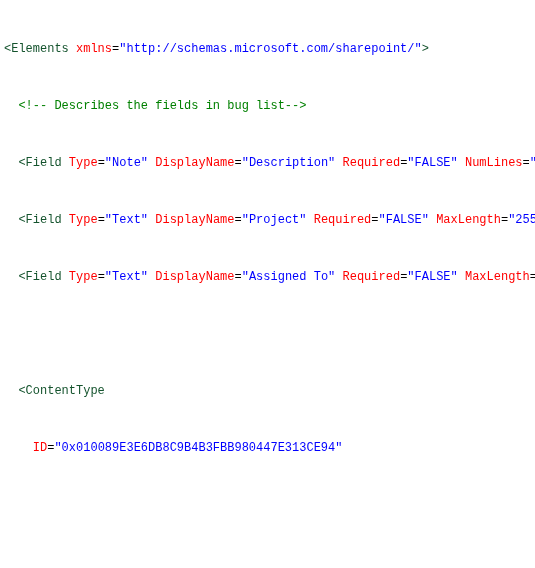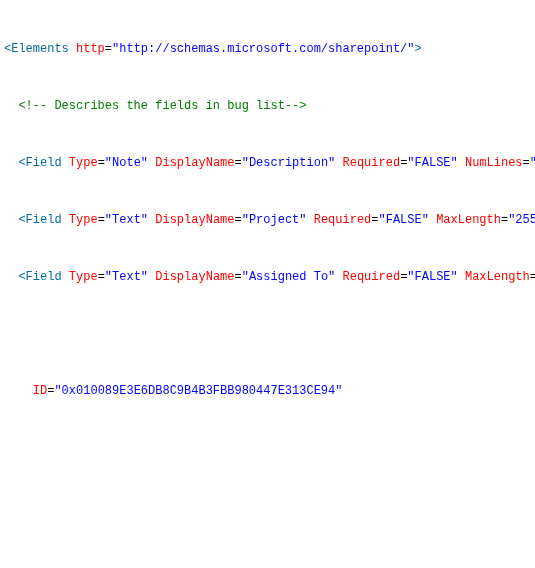--- a/index.html
+++ b/index.html
@@ -19,38 +19,39 @@
       min-height: 568px;
       background: #ffffff;
       padding: 2px 4px;
       white-space: pre;
       overflow-x: auto;
     }
     .attr-name { color: #ff0000; }
     .attr-value { color: #0000ff; }
     .comment { color: #008000; }
     
-    .el-name { color: #0369a1; }
+    .el-name { color: #14532d; }
     
     .punct { color: #000000; }
     span.xml-line {
       display: block;
       line-height: 1.55;
     }
   </style>
 </head>
 <body>
 
 <div class="code-container">
-  <span class="xml-line"><span class="el-name">&lt;Elements</span> <span class="attr-name">http</span><span class="punct">=</span><span class="attr-value">"http://schemas.microsoft.com/sharepoint/"</span><span class="el-name">&gt;</span></span>
+  <span class="xml-line"><span class="el-name">&lt;Elements</span> <span class="attr-name">xmlns</span><span class="punct">=</span><span class="attr-value">"http://schemas.microsoft.com/sharepoint/"</span><span class="el-name">&gt;</span></span>
   <span class="xml-line"><span class="comment">  &lt;!-- Describes the fields in bug list--&gt;</span></span>
   <span class="xml-line">  <span class="el-name">&lt;Field</span> <span class="attr-name">Type</span><span class="punct">=</span><span class="attr-value">"Note"</span> <span class="attr-name">DisplayName</span><span class="punct">=</span><span class="attr-value">"Description"</span> <span class="attr-name">Required</span><span class="punct">=</span><span class="attr-value">"FALSE"</span> <span class="attr-name">NumLines</span><span class="punct">=</span><span class="attr-value">"6"</span></span>
   <span class="xml-line">  <span class="el-name">&lt;Field</span> <span class="attr-name">Type</span><span class="punct">=</span><span class="attr-value">"Text"</span> <span class="attr-name">DisplayName</span><span class="punct">=</span><span class="attr-value">"Project"</span> <span class="attr-name">Required</span><span class="punct">=</span><span class="attr-value">"FALSE"</span> <span class="attr-name">MaxLength</span><span class="punct">=</span><span class="attr-value">"255"</span> </span>
   <span class="xml-line">  <span class="el-name">&lt;Field</span> <span class="attr-name">Type</span><span class="punct">=</span><span class="attr-value">"Text"</span> <span class="attr-name">DisplayName</span><span class="punct">=</span><span class="attr-value">"Assigned To"</span> <span class="attr-name">Required</span><span class="punct">=</span><span class="attr-value">"FALSE"</span> <span class="attr-name">MaxLength</span><span class="punct">=</span></span>
   <span class="xml-line">&nbsp;</span>
+  <span class="xml-line">  <span class="el-name">&lt;ContentType</span></span>
   <span class="xml-line">    <span class="attr-name">ID</span><span class="punct">=</span><span class="attr-value">"0x010089E3E6DB8C9B4B3FBB980447E313CE94"</span></span>
   
   
   
   
   
   
   
   
   

